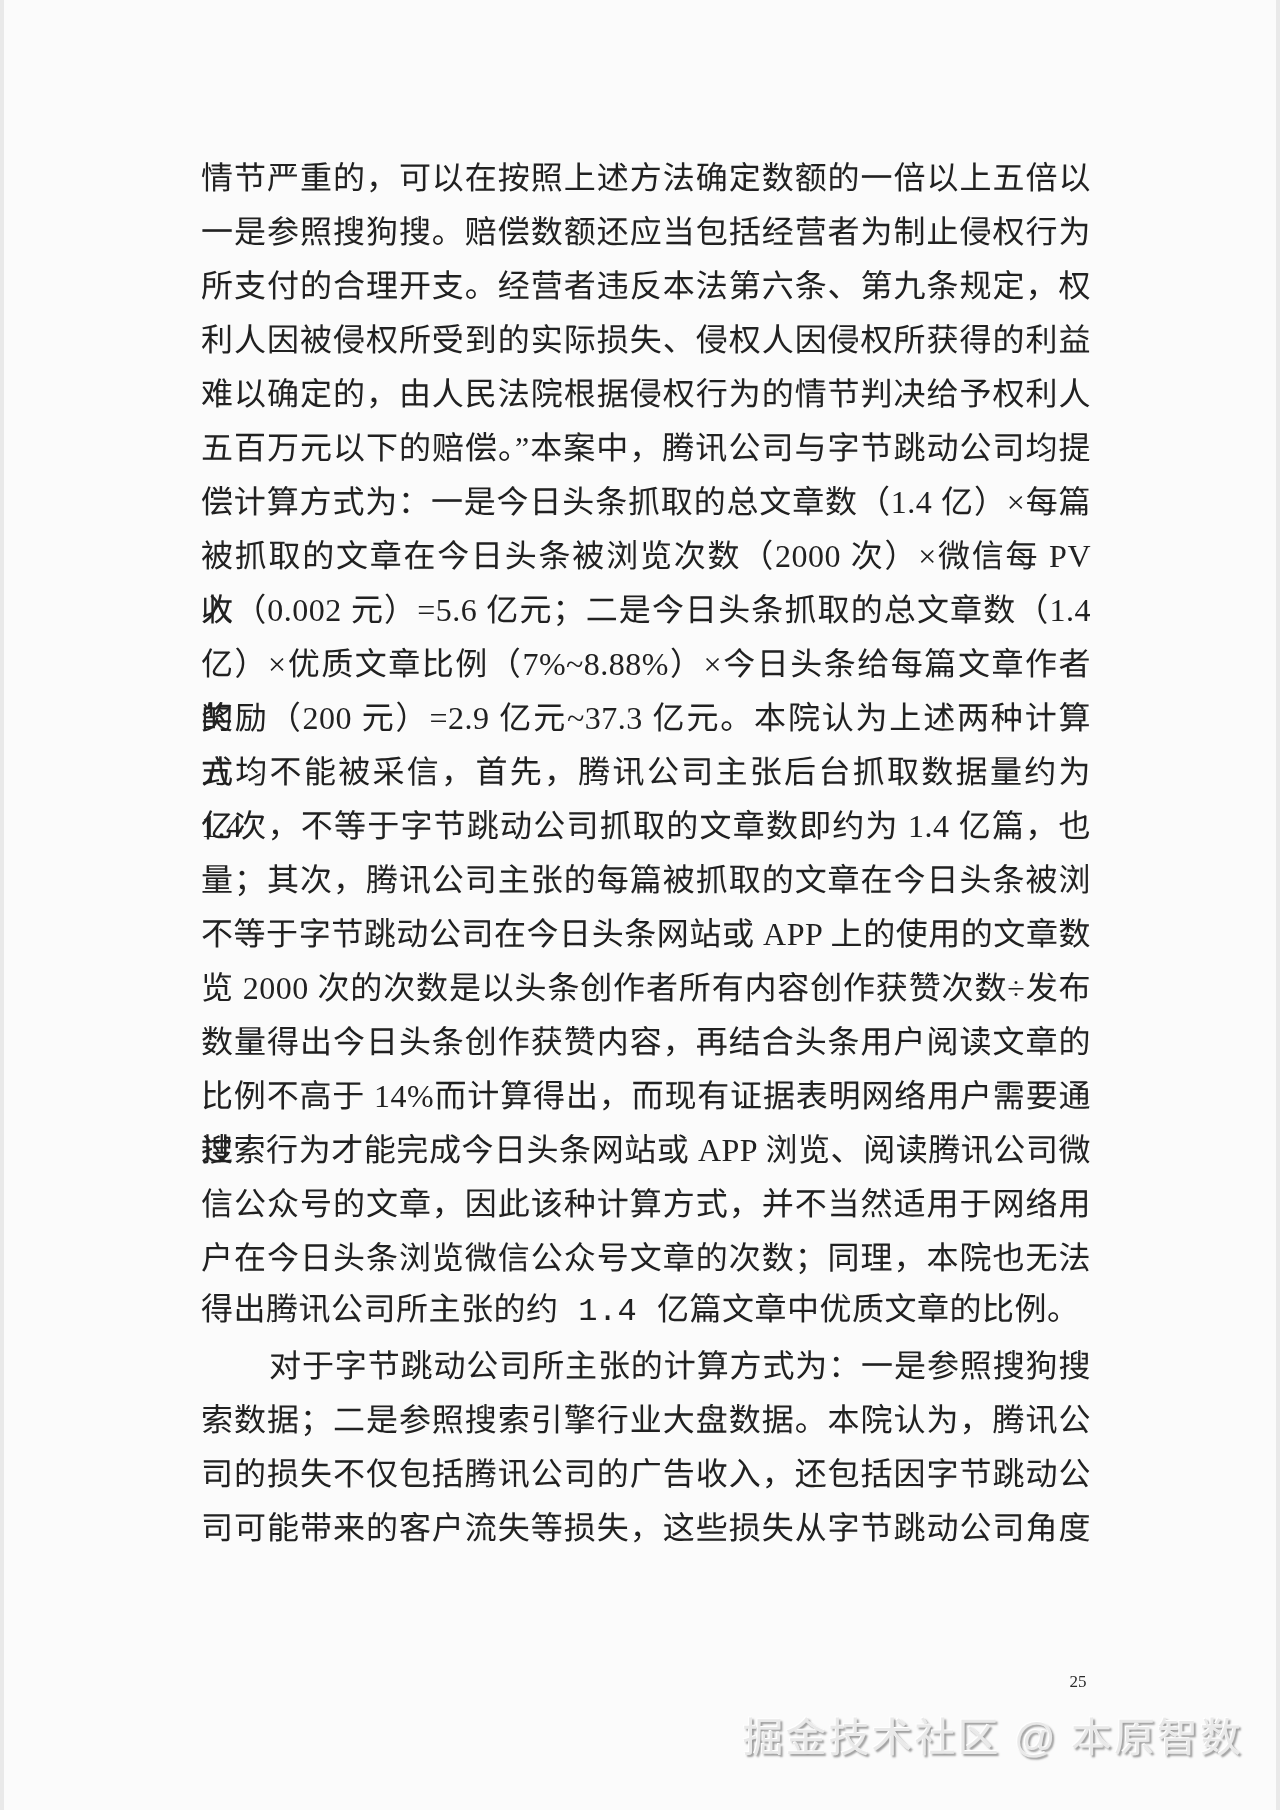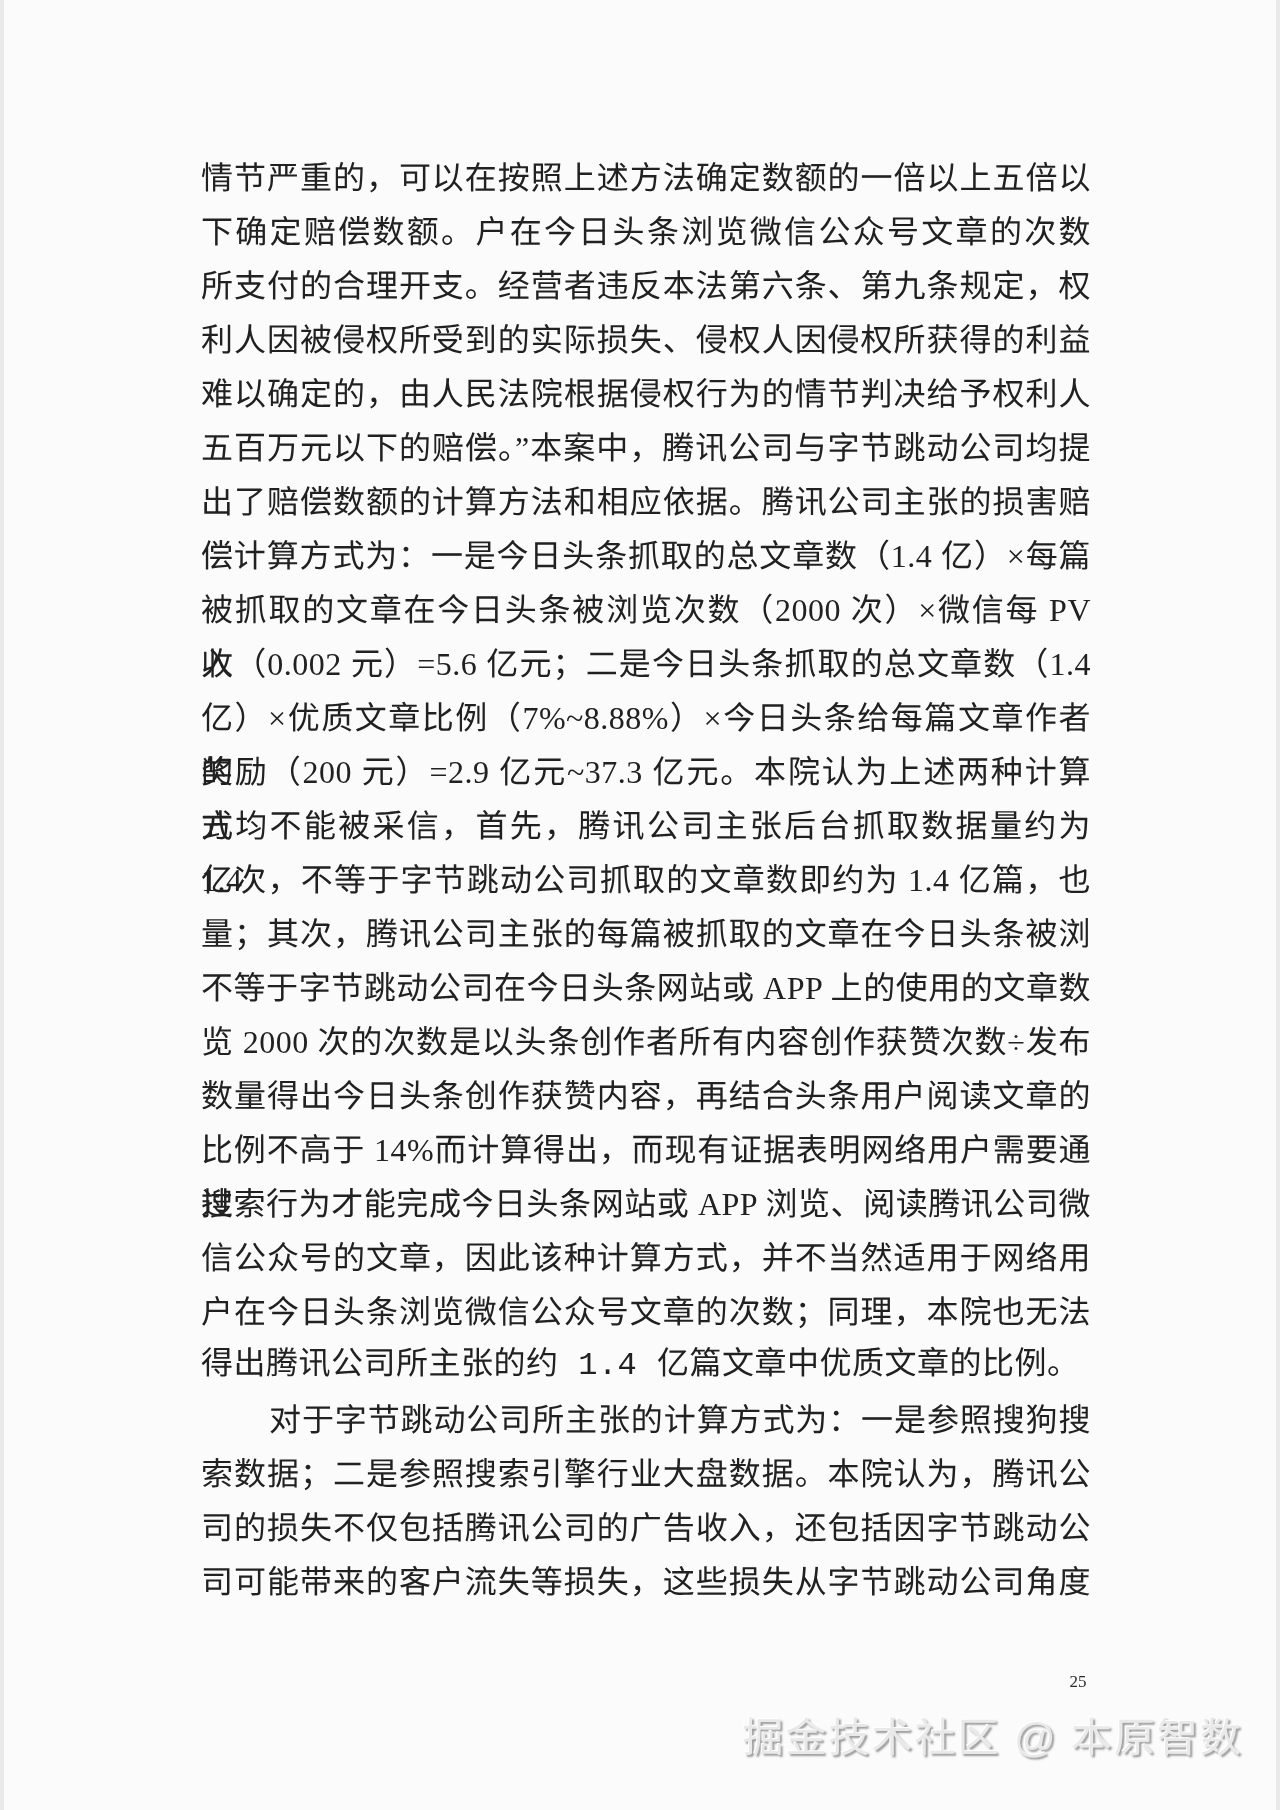--- a/index.html
+++ b/index.html
@@ -66,26 +66,25 @@
     text-shadow:-1px -1px 0 #ffffff, 2px 2px 2px #9a9a9a;
     white-space:nowrap;
   }
 </style>
 </head>
 <body>
 
 <div class="page">
   <div class="text-block">
       <div class="line">情节严重的，可以在按照上述方法确定数额的一倍以上五倍以</div>
-      <div class="line">下确定赔偿数额。户在今日头条浏览微信公众号文章的次数</div>
+      <div class="line">一是参照搜狗搜。赔偿数额还应当包括经营者为制止侵权行为</div>
       <div class="line">所支付的合理开支。经营者违反本法第六条、第九条规定，权</div>
       <div class="line">利人因被侵权所受到的实际损失、侵权人因侵权所获得的利益</div>
       <div class="line">难以确定的，由人民法院根据侵权行为的情节判决给予权利人</div>
       <div class="line">五百万元以下的赔偿。”本案中，腾讯公司与字节跳动公司均提</div>
-      <div class="line">出了赔偿数额的计算方法和相应依据。腾讯公司主张的损害赔</div>
       <div class="line">偿计算方式为：一是今日头条抓取的总文章数（1.4 亿）×每篇</div>
       <div class="line">被抓取的文章在今日头条被浏览次数（2000 次）×微信每 PV 收</div>
       <div class="line">入（0.002 元）=5.6 亿元；二是今日头条抓取的总文章数（1.4</div>
       <div class="line">亿）×优质文章比例（7%~8.88%）×今日头条给每篇文章作者的</div>
       <div class="line">奖励（200 元）=2.9 亿元~37.3 亿元。本院认为上述两种计算方</div>
       <div class="line">式均不能被采信，首先，腾讯公司主张后台抓取数据量约为 1.4</div>
       <div class="line">亿次，不等于字节跳动公司抓取的文章数即约为 1.4 亿篇，也</div>
       <div class="line">量；其次，腾讯公司主张的每篇被抓取的文章在今日头条被浏</div>
       <div class="line">不等于字节跳动公司在今日头条网站或 APP 上的使用的文章数</div>
       <div class="line">览 2000 次的次数是以头条创作者所有内容创作获赞次数÷发布</div>

